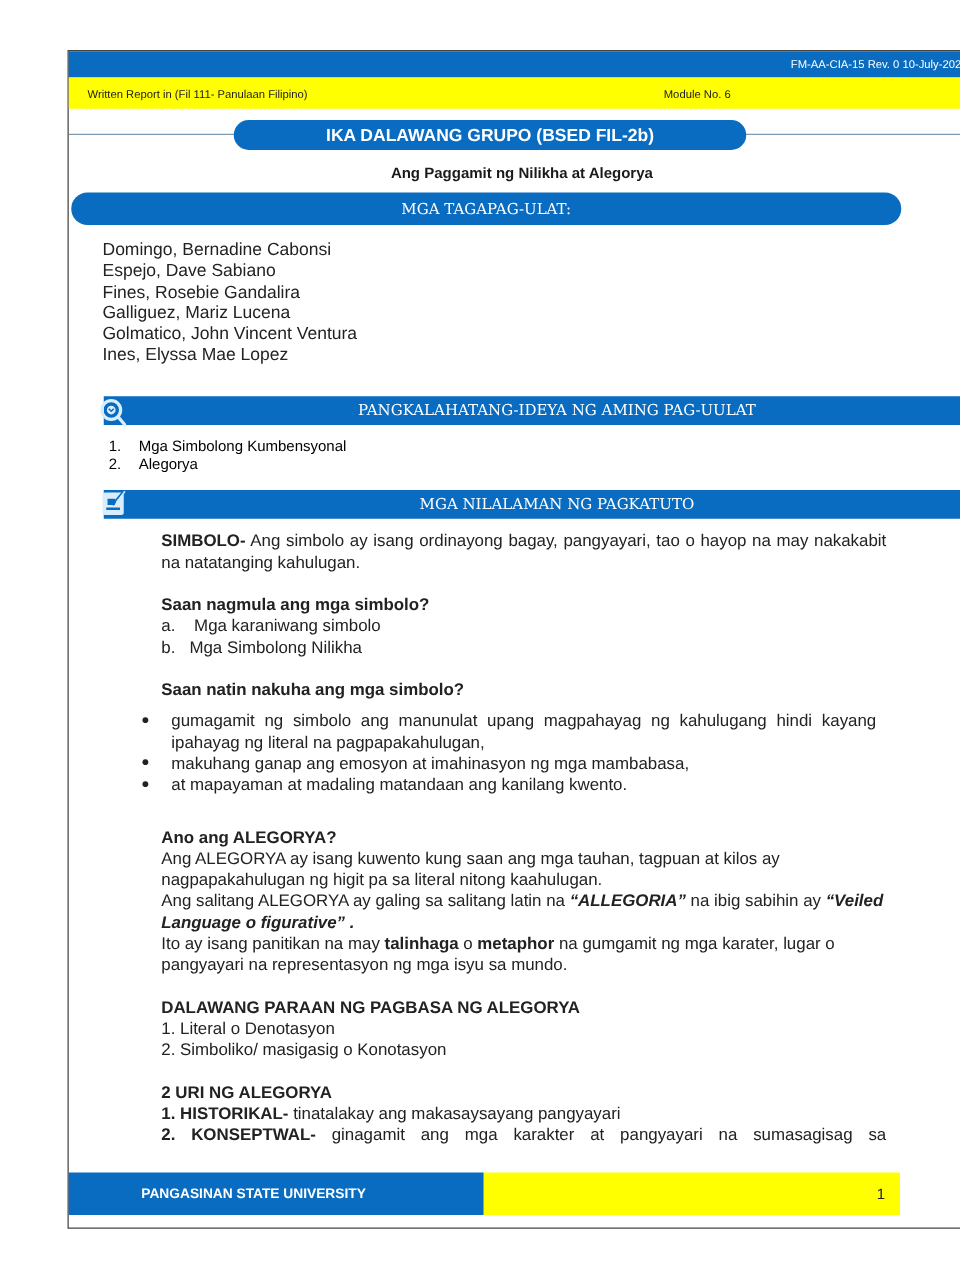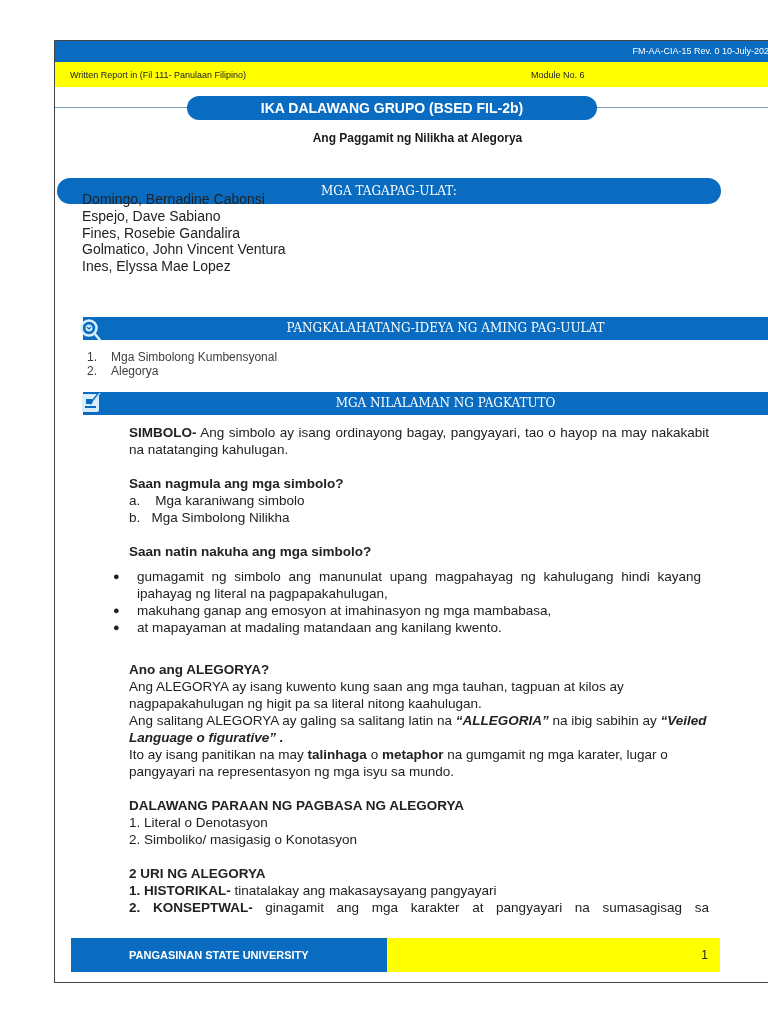--- a/index.html
+++ b/index.html
@@ -13,40 +13,40 @@
   .hdr-left { position: absolute; left: 15px; top: 8px; font-size: 9px; color: #222; }
   .hdr-right { position: absolute; left: 476px; top: 8px; font-size: 9px; color: #222; }
   .rule { position: absolute; left: 0; top: 66px; width: 100%; height: 1px; background: #7a9cb5; }
   .group-pill { position: absolute; left: 132px; top: 55px; width: 410px; height: 24px;
                 background: #0a6cc0; border-radius: 12px; color: #fff; font-weight: bold;
                 font-size: 14px; text-align: center; line-height: 24px; }
   .subtitle { position: absolute; left: 0; top: 90px; width: 100%; text-align: center;
               font-weight: bold; font-size: 12px; }
   .reporters-pill { position: absolute; left: 2px; top: 113px; width: 664px; height: 26px;
                     background: #0a6cc0; border-radius: 13px; color: #fff;
-                    font-family: "DejaVu Serif", serif; font-size: 12px; text-align: center; line-height: 26px; margin-top: 24px; }
+                    font-family: "DejaVu Serif", serif; font-size: 12px; text-align: center; line-height: 26px; }
   .names { position: absolute; left: 27px; top: 150px; font-size: 14px; line-height: 16.8px; color: #222; }
   .band { position: absolute; left: 0; width: 100%; height: 23px; background: #0a6cc0; color: #fff;
           font-family: "DejaVu Serif", serif; font-size: 12px; text-align: center; line-height: 23px; margin-left: 28px; }
   .band1 { top: 276px; }
   .band2 { top: 351px; }
   .icon-search { position: absolute; left: 24px; top: 277px; width: 22px; height: 22px; }
   .icon-edit { position: absolute; left: 26px; top: 350px; width: 20px; height: 22px; }
-  .overview { position: absolute; left: 32px; top: 310px; font-size: 12px; line-height: 13.5px; color: #404040; }
+  .overview { position: absolute; left: 32px; top: 310px; font-size: 12px; line-height: 13.5px; color: #000000; }
   .overview span.num { display: inline-block; width: 24px; }
   .content { position: absolute; left: 74px; top: 383px; width: 580px; font-size: 13.5px; line-height: 17px; color: #222; }
   .content p { margin: 0; }
   .just { text-align: justify; text-align-last: left; }
   .gap { height: 17px; }
   .b { font-weight: bold; }
   .bi { font-weight: bold; font-style: italic; }
   .bullets { margin: 8px; padding: 0; list-style: none; }
   .bullets li { position: relative; text-align: justify; }
   .bullets li::before { content: "\25CF"; position: absolute; left: -24px; font-size: 11px; }
-  .footer-blue { position: absolute; left: 0; top: 897px; width: 332px; height: 34px; background: #0a6cc0; margin-left: 16px; }
+  .footer-blue { position: absolute; left: 0; top: 897px; width: 332px; height: 34px; background: #0a6cc0; }
   .footer-text { position: absolute; left: 58px; top: 11px; color: #fff; font-weight: bold; font-size: 11px; }
   .footer-yellow { position: absolute; left: 332px; top: 897px; width: 333px; height: 34px; background: #ffff00; }
   .footer-num { position: absolute; right: 12px; top: 10px; font-size: 12px; color: #222; }
 </style>
 </head>
 <body>
 
 <div class="page">
   <div class="hdr-blue">
     <span class="hdr-code">FM-AA-CIA-15 Rev. 0  10-July-2020</span>
@@ -58,20 +58,21 @@
 
   <div class="rule"></div>
   <div class="group-pill">IKA DALAWANG GRUPO (BSED FIL-2b)</div>
   <div class="subtitle">Ang Paggamit ng Nilikha at  Alegorya</div>
 
   <div class="reporters-pill">MGA TAGAPAG-ULAT:</div>
   <div class="names">
     <div>Domingo, Bernadine Cabonsi</div>
     <div>Espejo, Dave Sabiano</div>
     <div>Fines, Rosebie Gandalira</div>
+    <div>Galliguez, Mariz Lucena</div>
     <div>Golmatico, John Vincent Ventura</div>
     <div>Ines, Elyssa Mae Lopez</div>
   </div>
 
   <div class="band band1">PANGKALAHATANG-IDEYA NG AMING PAG-UULAT</div>
   <span class="icon-search">
     <svg width="22" height="24" viewBox="0 0 22 24">
       <circle cx="10" cy="10" r="7.5" fill="none" stroke="#d8eefc" stroke-width="2.6"></circle>
       <circle cx="10" cy="10" r="3.5" fill="#d8eefc"></circle>
       <path d="M8 9 L10 11 L12 9" stroke="#0a6cc0" stroke-width="1.2" fill="none"></path>

